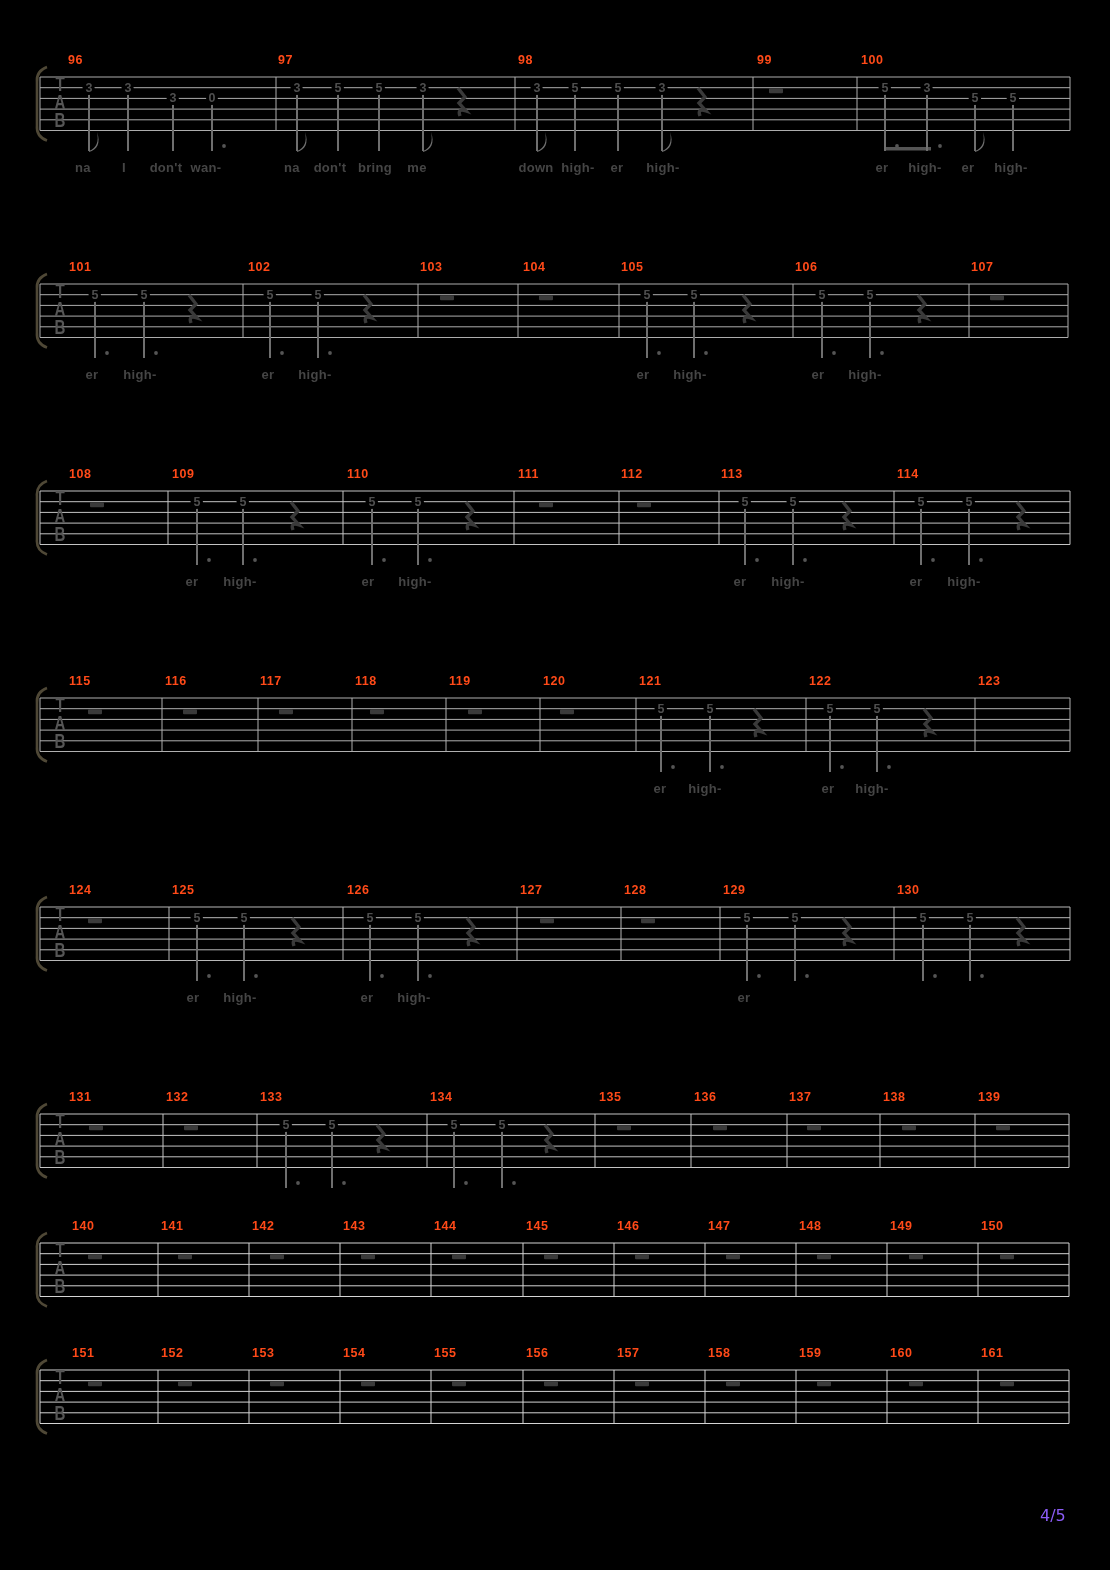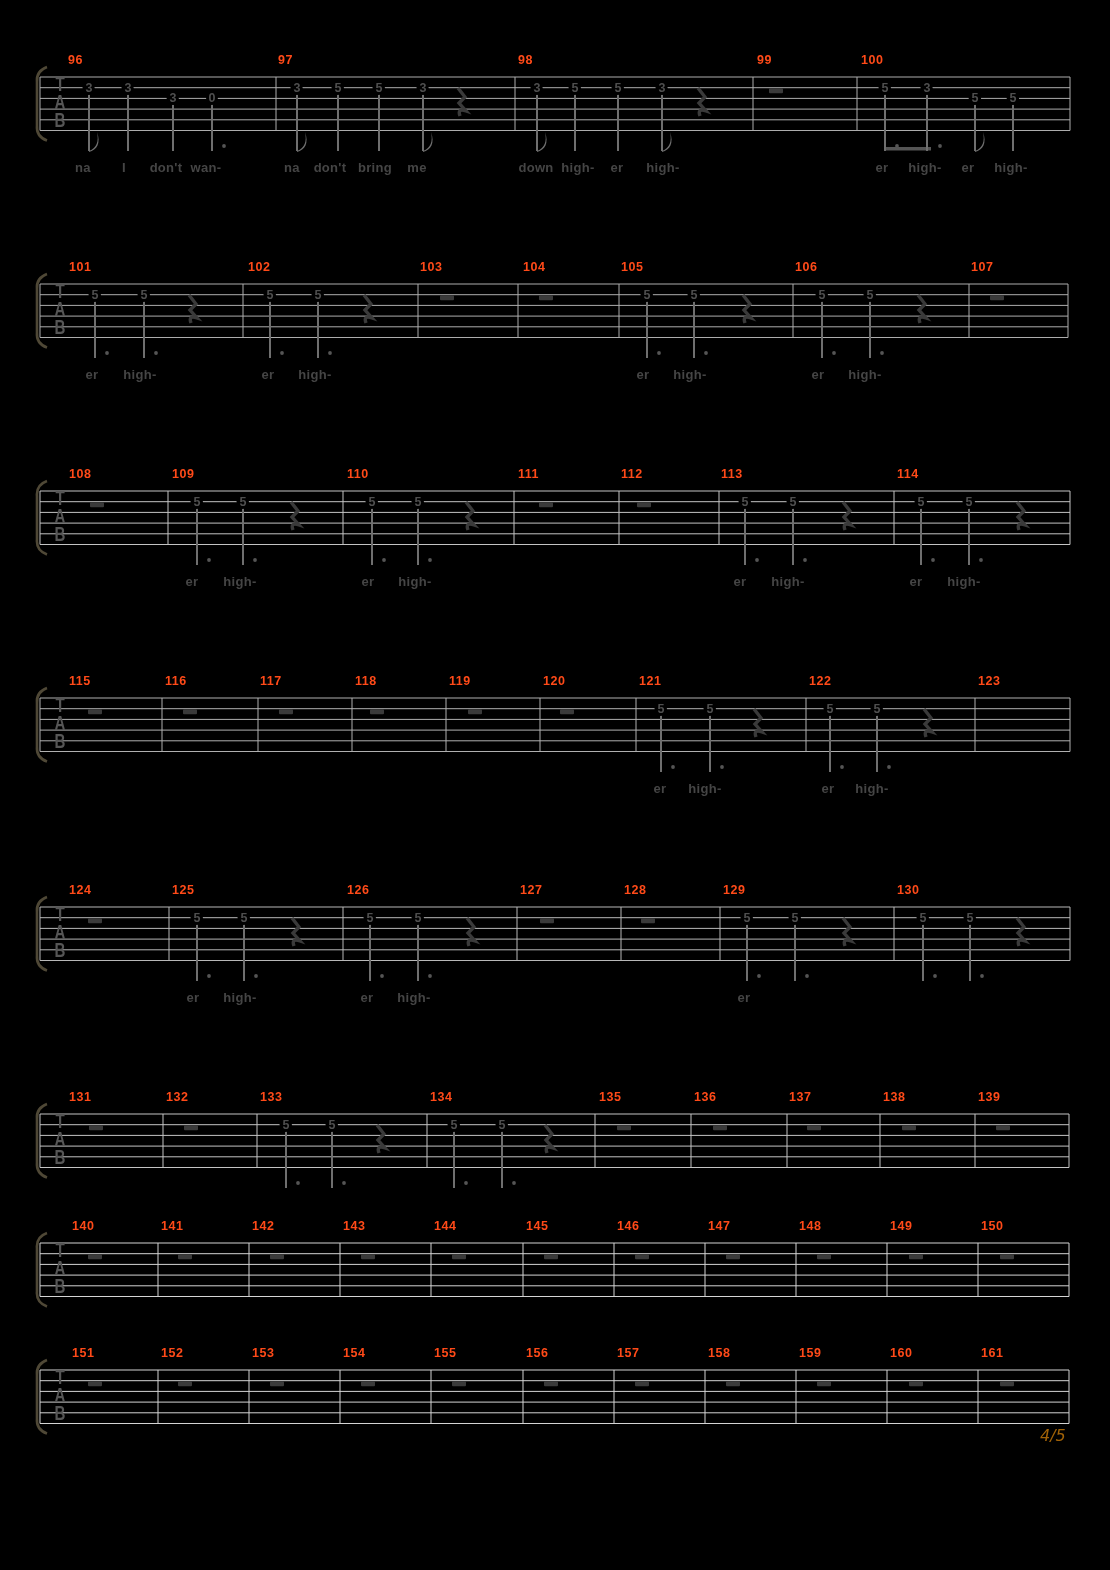--- a/index.html
+++ b/index.html
@@ -1,19 +1,19 @@
 <!DOCTYPE html>
 <html><head>
 <meta charset="utf-8">
 <style>
   html,body{margin:0;padding:0;background:#000;}
   .page{position:relative;width:1110px;height:1570px;background:#000;overflow:hidden;
         font-family:"Liberation Sans",sans-serif;}
-  .pagenum{position:absolute;left:1040px;top:1426px;color:#a16207;font-size:16px;
-           font-family:"DejaVu Sans",sans-serif;font-style:italic;}
+  .pagenum{position:absolute;left:1040px;top:1506px;color:#8b5cf6;font-size:16px;
+           font-family:"DejaVu Sans",sans-serif;}
   svg text{font-family:"Liberation Sans",sans-serif;}
 </style>
 </head>
 <body>
 
 <div class="page">
   <svg id="score" width="1110" height="1570" viewBox="0 0 1110 1570">
       <path d="M 47,67 Q 36,71 37,82
                    L 37,125.5 Q 36,136.5 47,140.5" stroke="#4f4836" stroke-width="2.6" fill="none"></path>
       <line x1="40" y1="77" x2="1070" y2="77" stroke="#adadad" stroke-width="1"></line>

